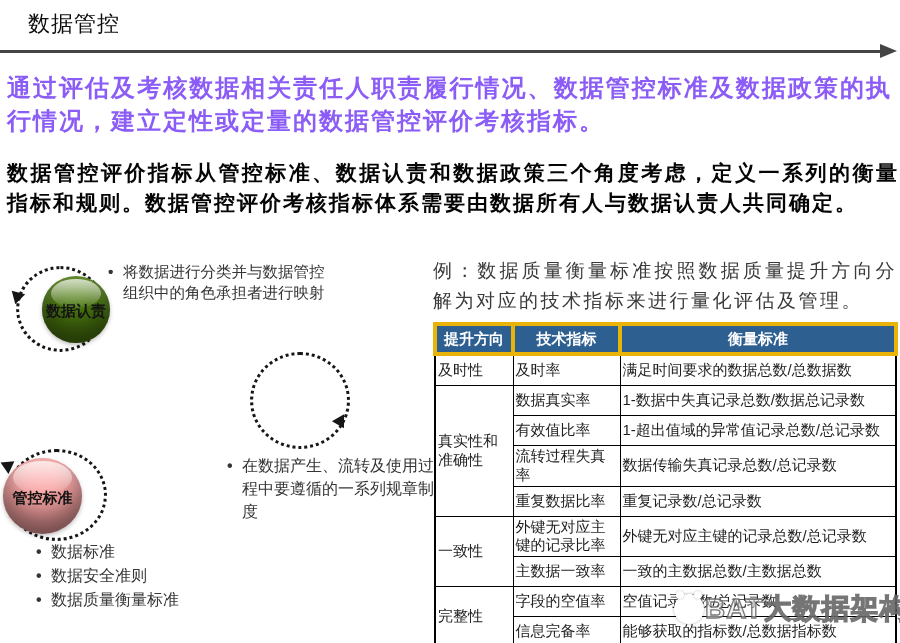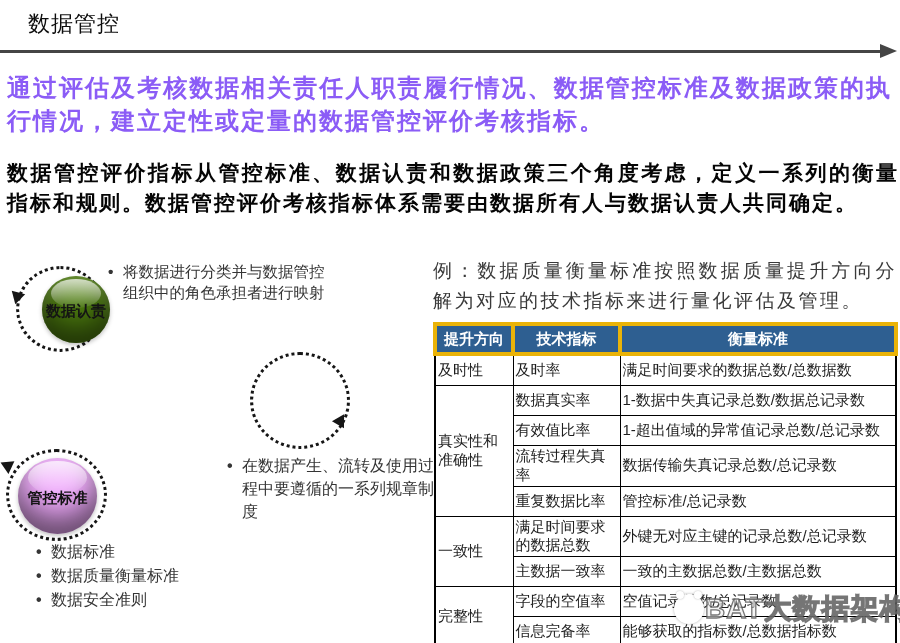--- a/index.html
+++ b/index.html
@@ -74,27 +74,27 @@
   </div>
   <div class="bullet bullet-resp">将数据进行分类并与数据管控组织中的角色承担者进行映射</div>
 
 
   <div class="ring" style="left:250px;top:352px;width:100px;height:97px;"></div>
   <div class="ring-arrow" style="left:335px;top:416px;transform:rotate(60deg);"></div>
   <div class="bullet bullet-policy">在数据产生、流转及使用过程中要遵循的一系列规章制度</div>
 
   <div class="ring" style="left:6px;top:449px;width:101px;height:92px;"></div>
   <div class="ring-arrow" style="left:0px;top:458px;transform:rotate(205deg);"></div>
-  <div class="sphere" style="left: 18px; top: 458px; width: 79px; height: 76px; background-color: #f0abfc;">
+  <div class="sphere" style="left: 3px; top: 458px; width: 79px; height: 76px; background-color: #fca5a5;">
     <span class="sphere-label">管控标准</span>
   </div>
   <ul class="std-list">
       <li>数据标准</li>
+      <li>数据安全准则</li>
       <li>数据质量衡量标准</li>
-      <li>数据安全准则</li>
     </ul>
 
   <div class="example-caption">例：数据质量衡量标准按照数据质量提升方向分解为对应的技术指标来进行量化评估及管理。</div>
 
   <table class="qtable">
     <colgroup>
         <col style="width:78px">
         <col style="width:107px">
         <col style="width:276px">
       </colgroup>
@@ -119,25 +119,25 @@
         <tr>
           <td>有效值比率</td>
           <td>1-超出值域的异常值记录总数/总记录数</td>
         </tr>
         <tr>
           <td>流转过程失真率</td>
           <td>数据传输失真记录总数/总记录数</td>
         </tr>
         <tr>
           <td>重复数据比率</td>
-          <td>管控标准/总记录数</td>
+          <td>重复记录数/总记录数</td>
         </tr>
         <tr>
           <td rowspan="2">一致性</td>
-          <td>满足时间要求的数据总数</td>
+          <td>外键无对应主键的记录比率</td>
           <td>外键无对应主键的记录总数/总记录数</td>
         </tr>
         <tr>
           <td>主数据一致率</td>
           <td>一致的主数据总数/主数据总数</td>
         </tr>
         <tr>
           <td rowspan="2">完整性</td>
           <td>字段的空值率</td>
           <td>空值记录总数/总记录数</td>

